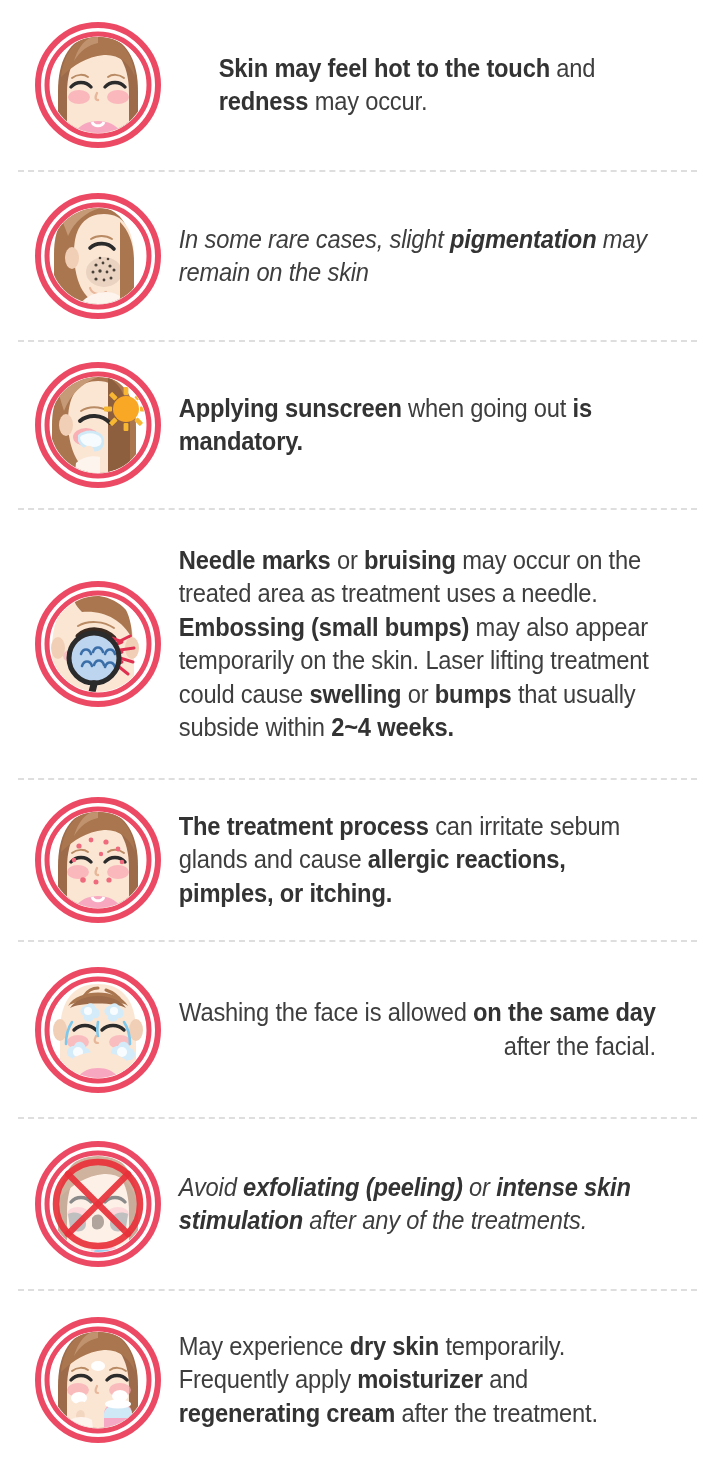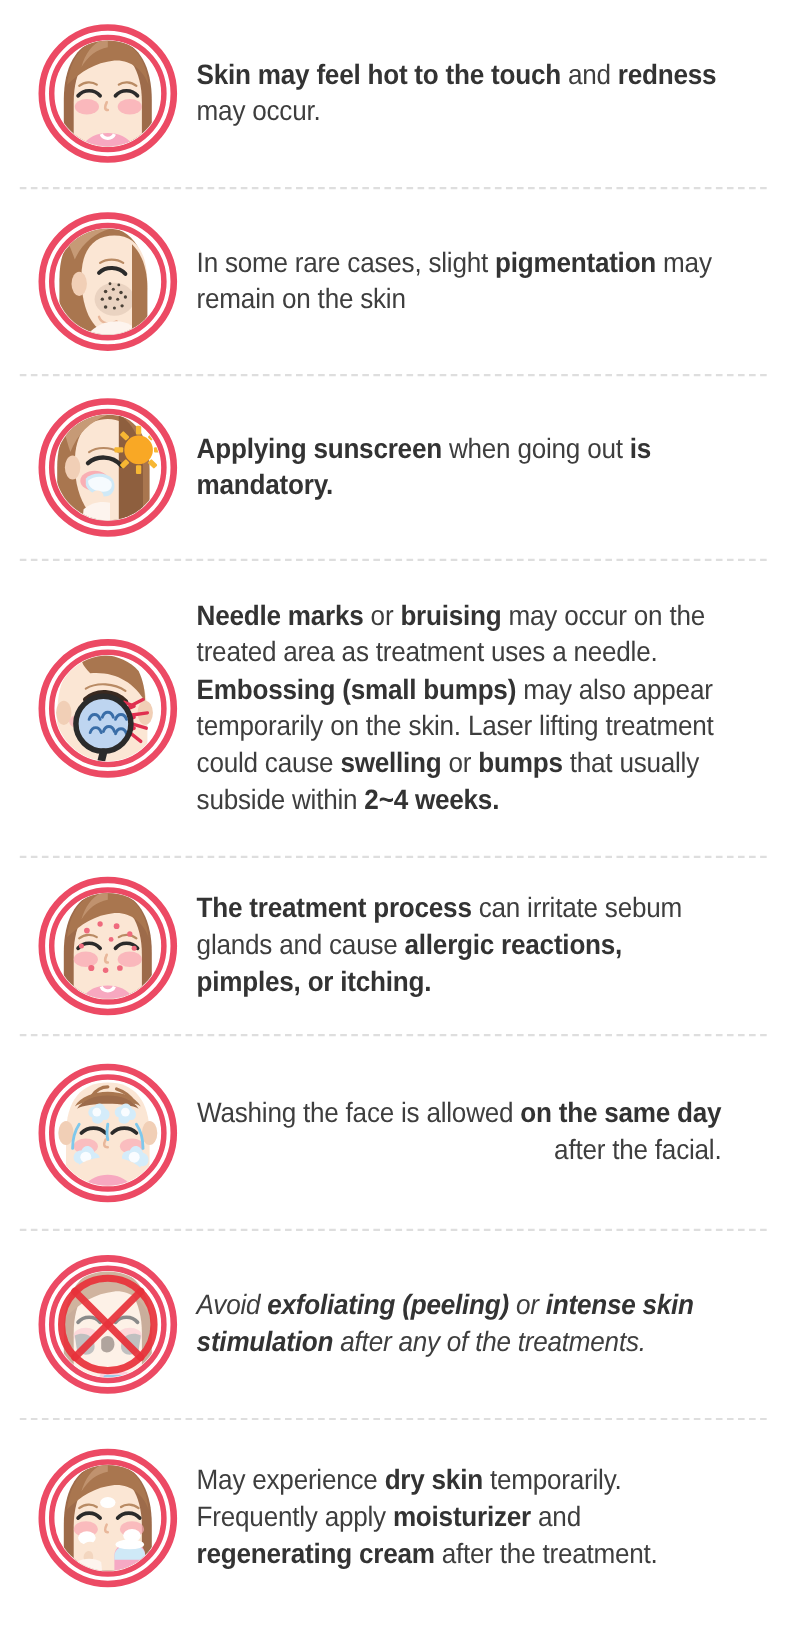--- a/index.html
+++ b/index.html
@@ -56,22 +56,22 @@
     font-stretch: condensed;
     transform: scaleX(0.93);
     transform-origin: left center;
   }
   .row-text b {
     font-weight: 700;
     color: #333333;
   }
 
   
-  .r1 { height: 170px; }
-  .r2 { height: 168px; }
+  .r1 { height: 170px; gap: 40px; }
+  .r2 { height: 168px; font-style: italic; }
   .r3 { height: 166px; justify-content: space-between; }
   .r4 { height: 268px; }
   .r5 { height: 160px; }
   .r6 { height: 175px; text-align: right; }
   .r7 { height: 170px; font-style: italic; }
   .r8 { height: 178px; }
 
   .separator {
     height: 0;
     border-top: 2px dashed #dedede;

